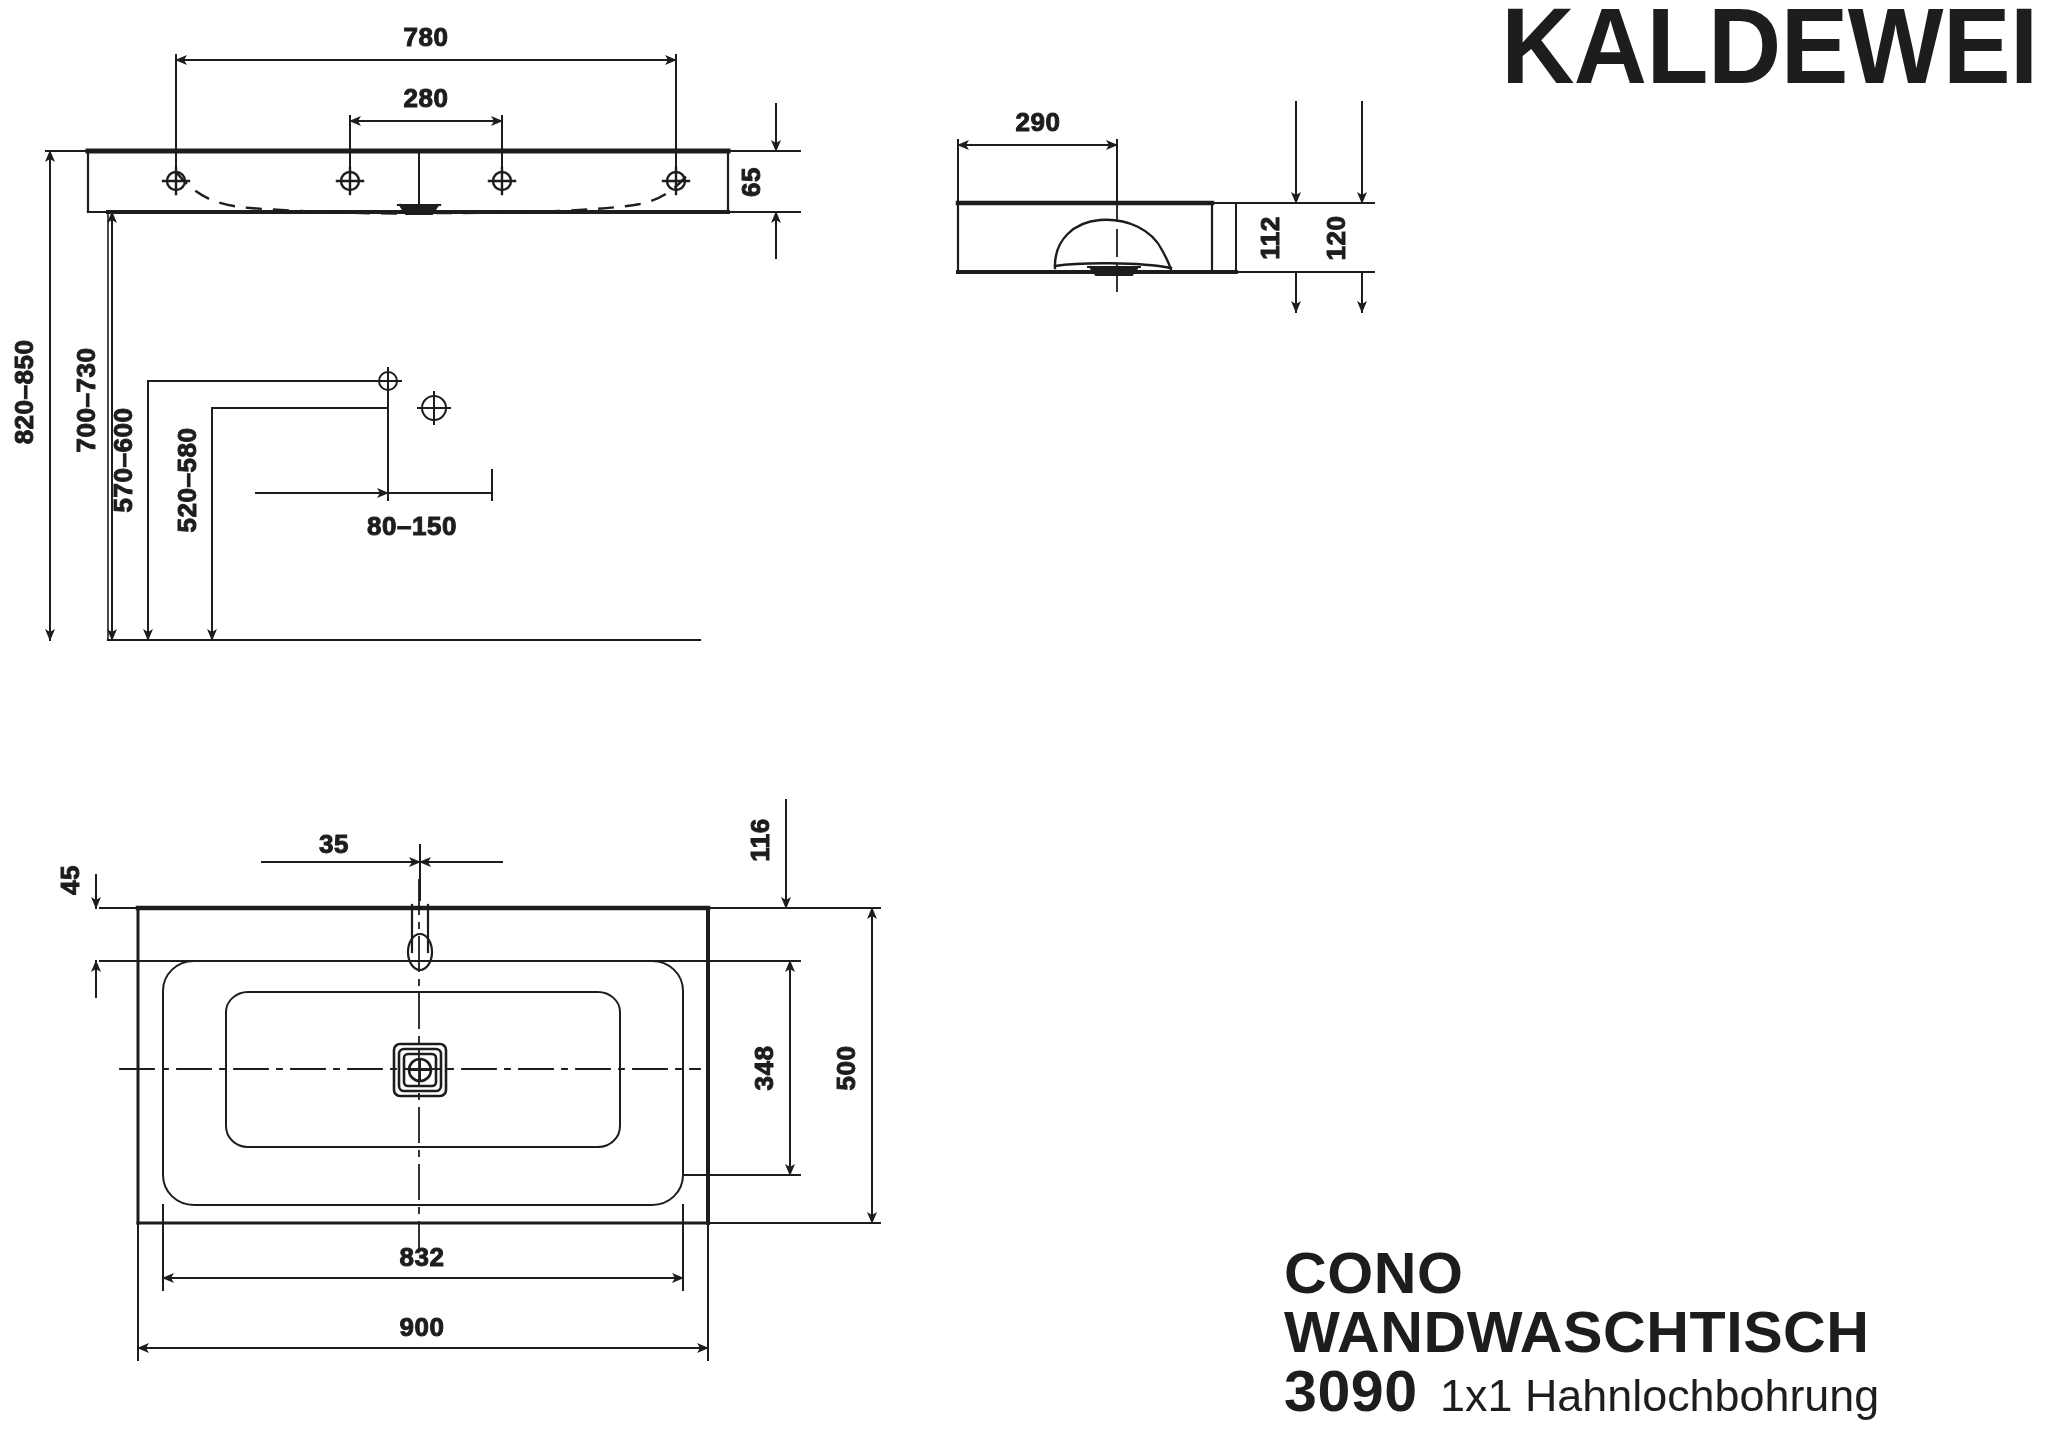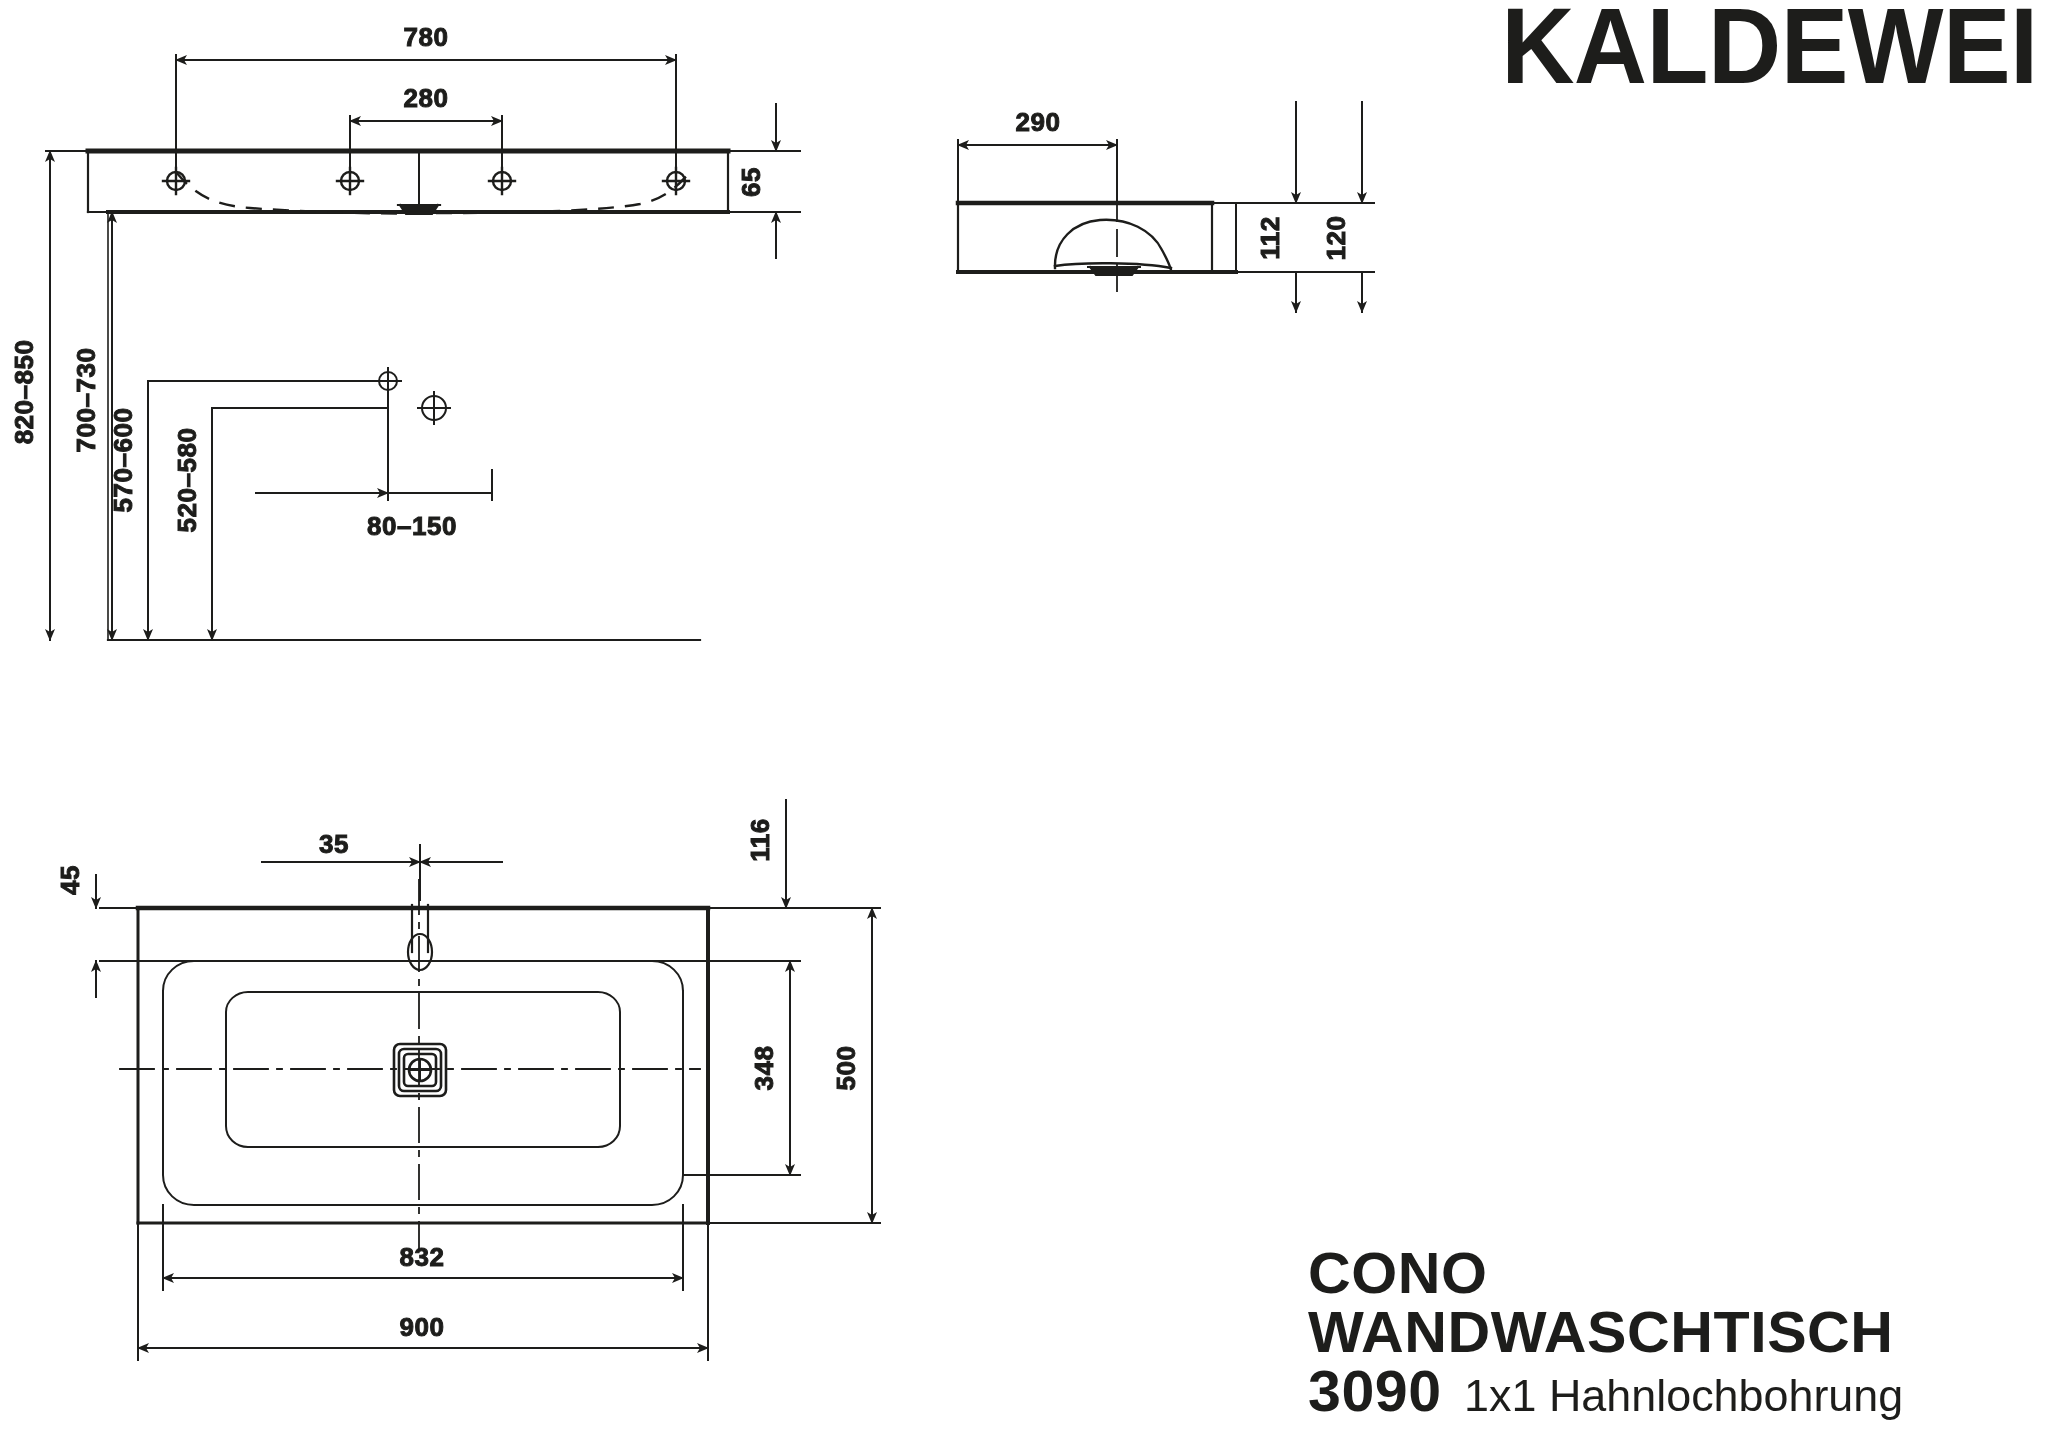--- a/index.html
+++ b/index.html
@@ -19,21 +19,21 @@
   }
   #logo{
     right:10px;top:-8px;
     font-size:86px;
     line-height:1;
     transform:scaleX(1.18) scaleY(1.25);
     transform-origin:right top;
     font-weight:bold;
   }
   #title-block{
-    position:absolute;right:0;bottom:10px;text-align:left;
+    position:absolute;right:24px;bottom:10px;text-align:left;
     width:740px;
   }
   .t-line{
     font-weight:bold;
     color:#1d1d1b;
     line-height:1.02;
     white-space:nowrap;
     transform:scaleX(1.02);
     transform-origin:left bottom;
   }

